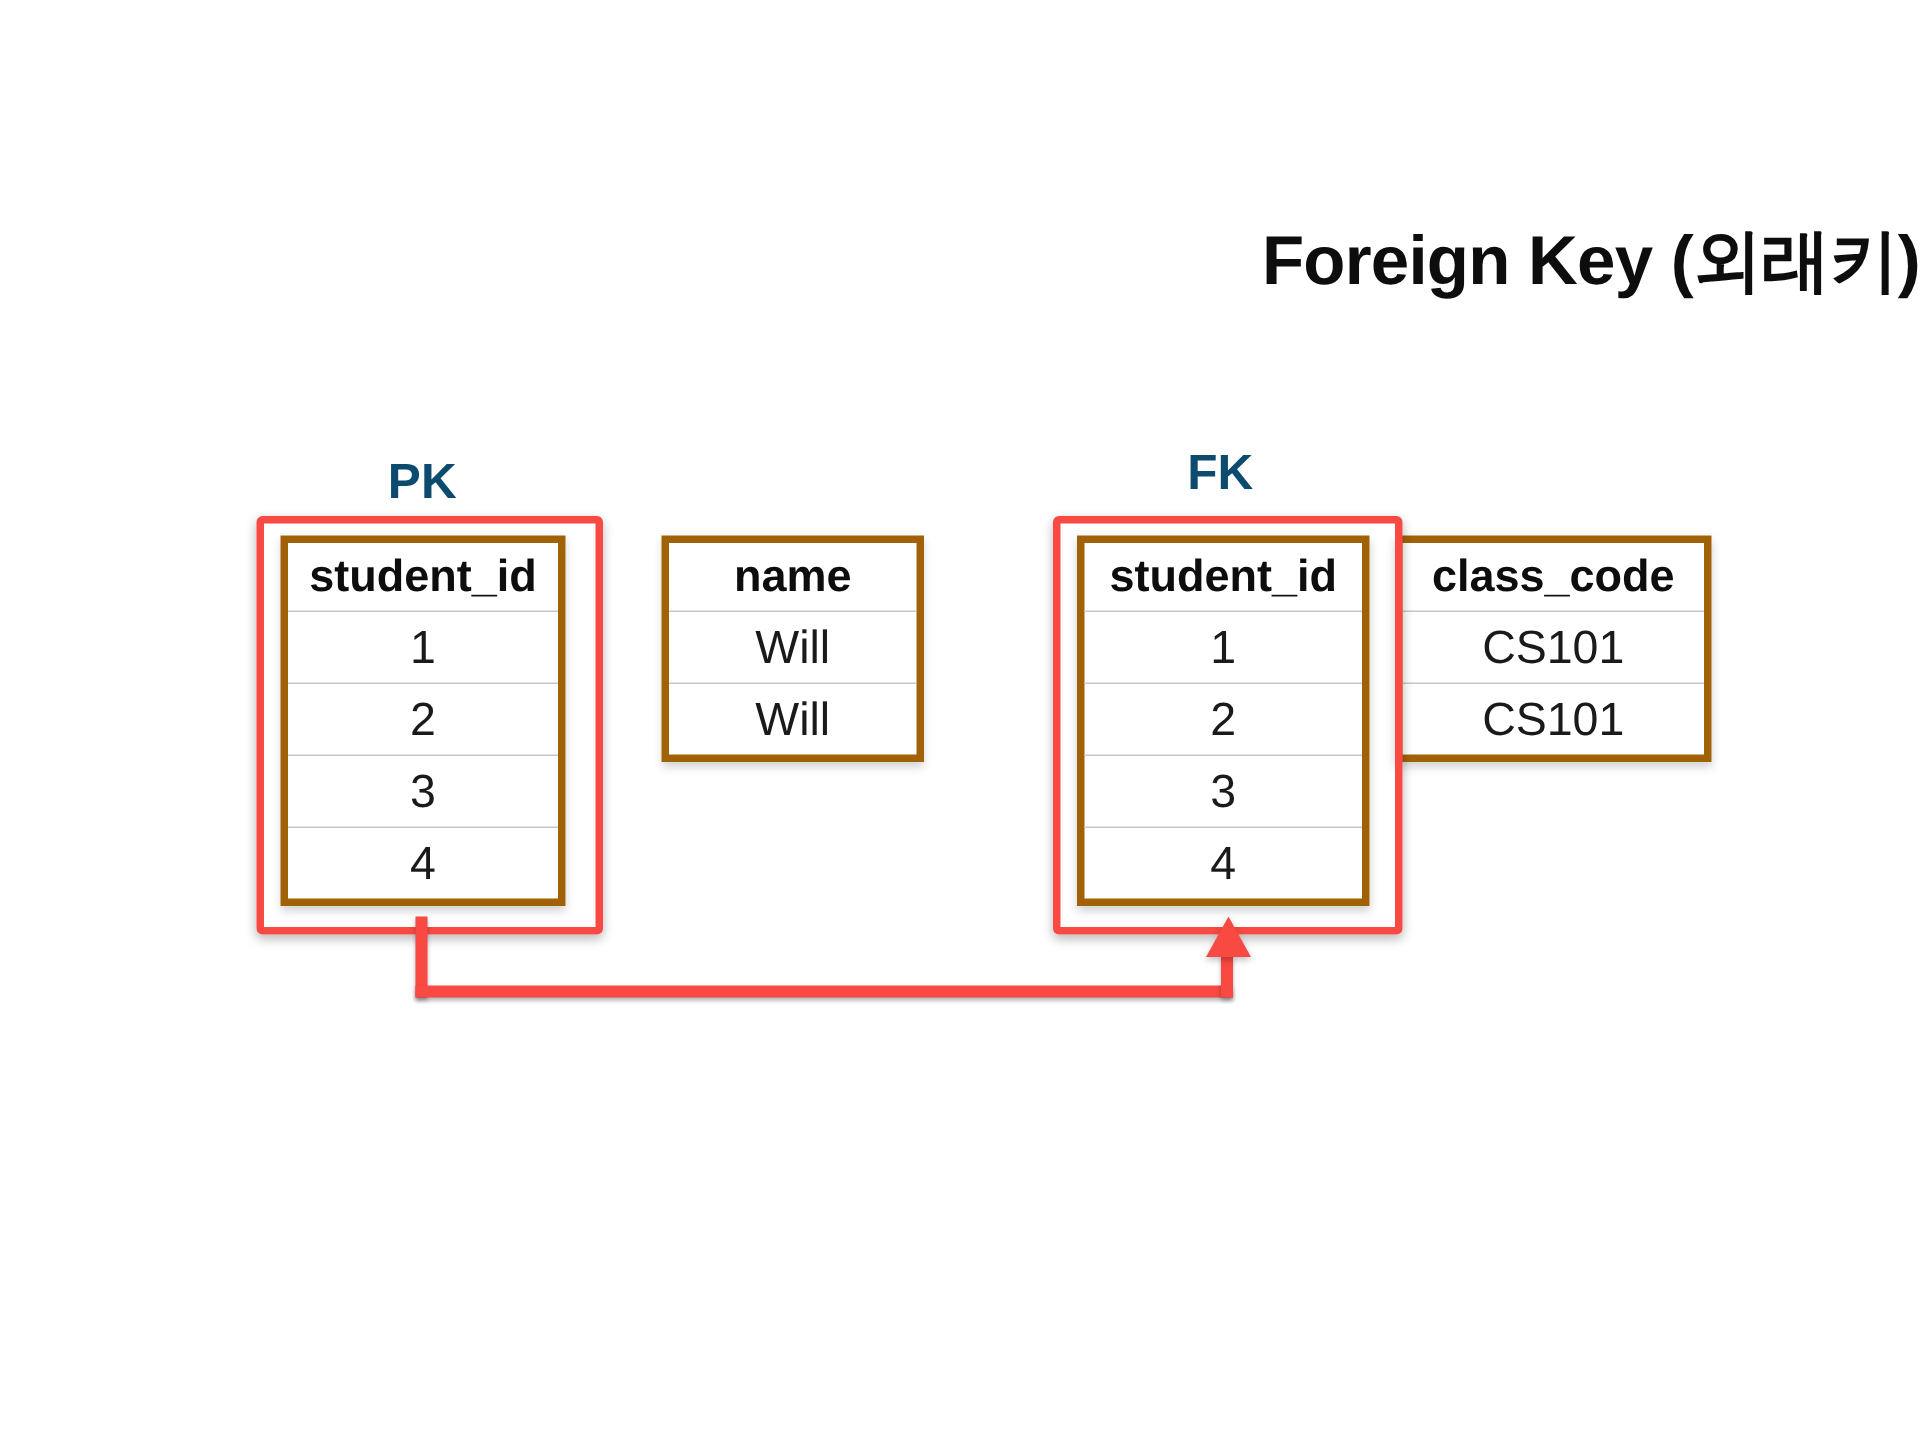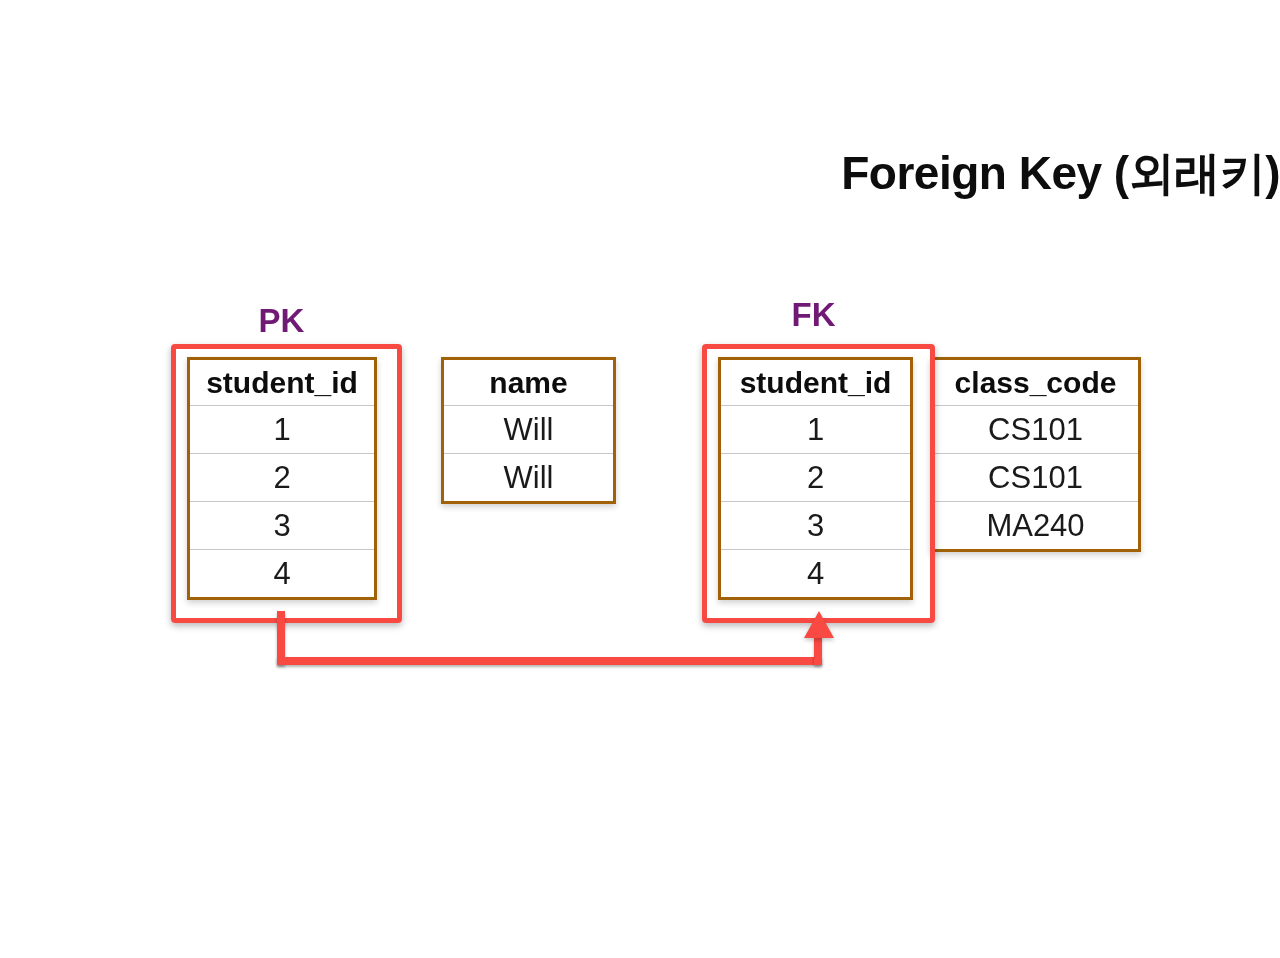--- a/index.html
+++ b/index.html
@@ -27,42 +27,42 @@
     font-weight: bold;
     letter-spacing: -0.5px;
     color: #0d0d0d;
   }
 
   .key-label {
     position: absolute;
     text-align: center;
     font-size: 33px;
     font-weight: bold;
-    color: #701a75;
+    color: #0c4a6e;
     line-height: 1;
   }
   .pk-label { left: 171px; top: 304px; width: 221px; }
   .fk-label { left: 702px; top: 298px; width: 223px; }
 
   .key-box {
     position: absolute;
     border: 5px solid #f84942;
     border-radius: 4px;
     box-shadow: 0 3px 7px rgba(0,0,0,0.28);
     background: transparent;
     z-index: 3;
   }
   .pk-box { left: 171px; top: 344px; width: 221px; height: 269px; }
   .fk-box { left: 702px; top: 344px; width: 223px; height: 269px; }
 
   .tcol {
     position: absolute;
     top: 357px;
     background: #ffffff;
-    border: 3px solid #a16207;
+    border: 5px solid #a16207;
     box-sizing: border-box;
     box-shadow: 0 3px 6px rgba(0,0,0,0.18);
     z-index: 2;
   }
   .col-pk-id  { left: 187px; width: 190px; }
   .col-pk-nm  { left: 393px; width: 175px; margin-left: 48px; }
   .col-fk-id  { left: 718px; width: 195px; }
   .col-fk-cc  { left: 930px; width: 211px; }
 
   .cell {
@@ -136,21 +136,20 @@
     <div class="cell">1</div>
     <div class="cell">2</div>
     <div class="cell">3</div>
     <div class="cell">4</div>
   </div>
 
   <div class="tcol col-fk-cc">
     <div class="cell header">class_code</div>
     <div class="cell">CS101</div>
     <div class="cell">CS101</div>
-    <div class="cell">MA240</div>
   </div>
 
   <div class="arrow-seg arrow-v1"></div>
   <div class="arrow-seg arrow-h"></div>
   <div class="arrow-seg arrow-v2"></div>
   <div class="arrow-head"></div>
 
 </div>
 
 </body></html>

